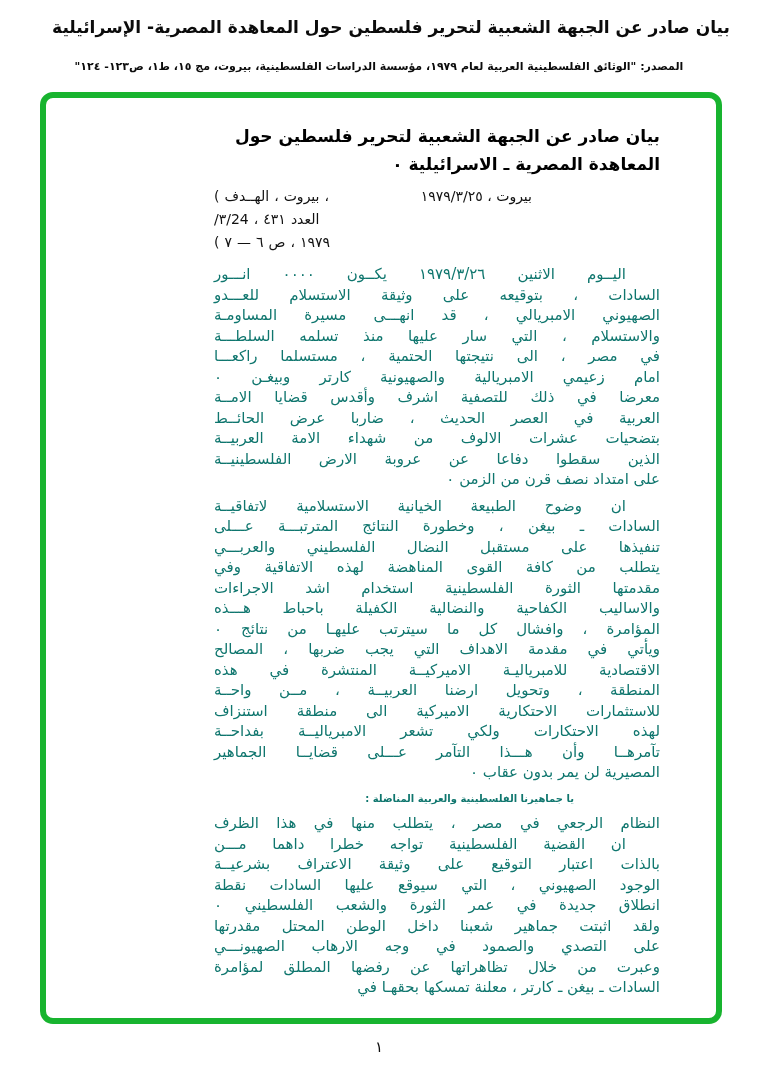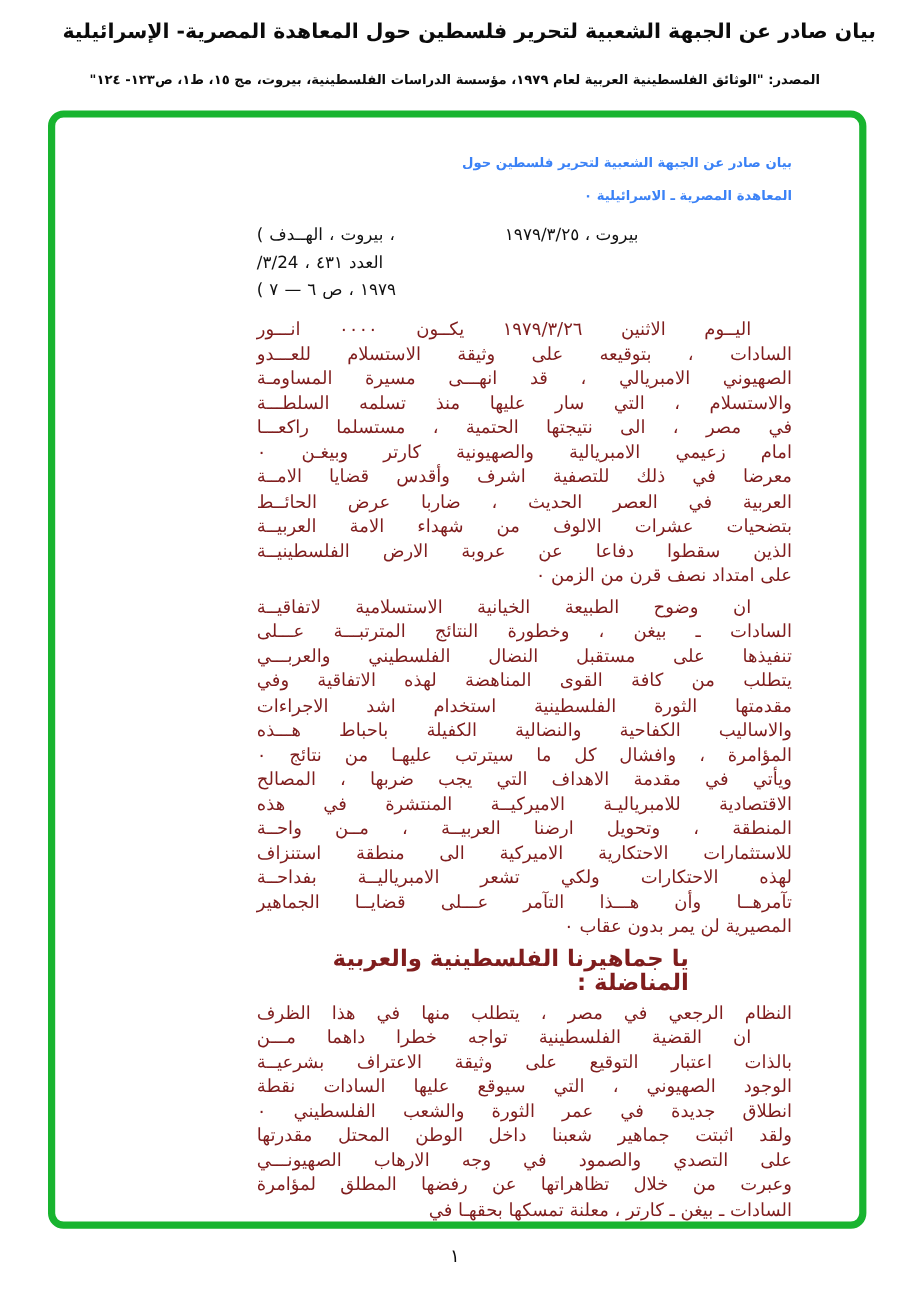--- a/index.html
+++ b/index.html
@@ -16,35 +16,35 @@
     font-weight:700;font-size:11px;direction:rtl;color:#0b0b0b;
   }
   .doc-frame{
     position:absolute;left:40px;top:92px;width:670px;height:920px;
     border:6px solid #18b42f;border-radius:13px;background:#fff;
   }
   .doc-content{
     position:absolute;top:24px;right:56px;width:446px;direction:rtl;
   }
   .doc-title .t-line{
-    font-weight:700;font-size:11px;line-height:28px;text-align:right;color:#3b82f6;
+    font-weight:700;font-size:17px;line-height:28px;text-align:right;color:#000000;
   }
   .dateline{position:relative;height:74px;margin-top:7px;font-size:14px;line-height:23px;}
   .place-date{position:absolute;right:128px;top:0;white-space:nowrap;}
   .citation{position:absolute;left:0;top:0;}
   .cite-line{display:flex;direction:ltr;justify-content:flex-start;gap:5px;white-space:nowrap;}
   .cite-line .tok{unicode-bidi:isolate;}
-  .doc-body{margin-top:5px;font-size:15px;line-height:20.5px;color:#7f1d1d;}
+  .doc-body{margin-top:5px;font-size:15px;line-height:20.5px;color:#0f766e;}
   .block-p{margin:0 0 6px 0;}
   .p-line{text-align:justify;text-align-last:justify;text-justify:inter-word;}
   .p-line.first{padding-right:34px;}
   .p-line.last{text-align-last:right;}
   .block-h{
     font-weight:700;text-align:right;padding-right:86px;margin:6px 0 4px 0;
-    font-size:19px;line-height:20.5px;
+    font-size:10px;line-height:20.5px;
   }
   .page-number{
     position:absolute;top:1038px;left:0;right:0;text-align:center;
     font-size:15px;color:#0d0d0d;
   }
 </style>
 </head>
 <body>
 
 <div class="page-header-title">بيان صادر عن الجبهة الشعبية لتحرير فلسطين حول المعاهدة المصرية- الإسرائيلية</div>

